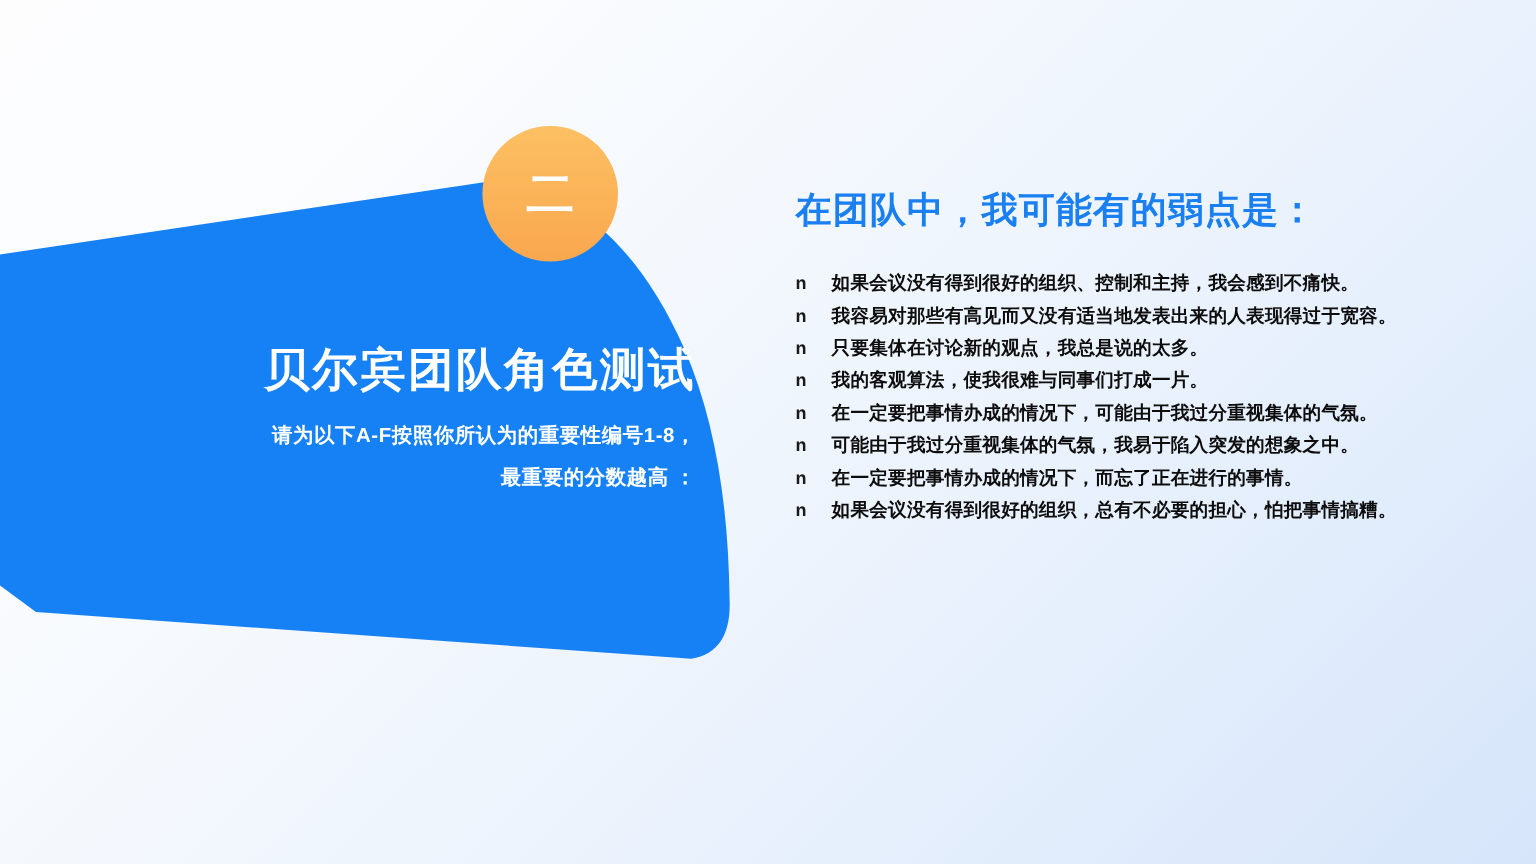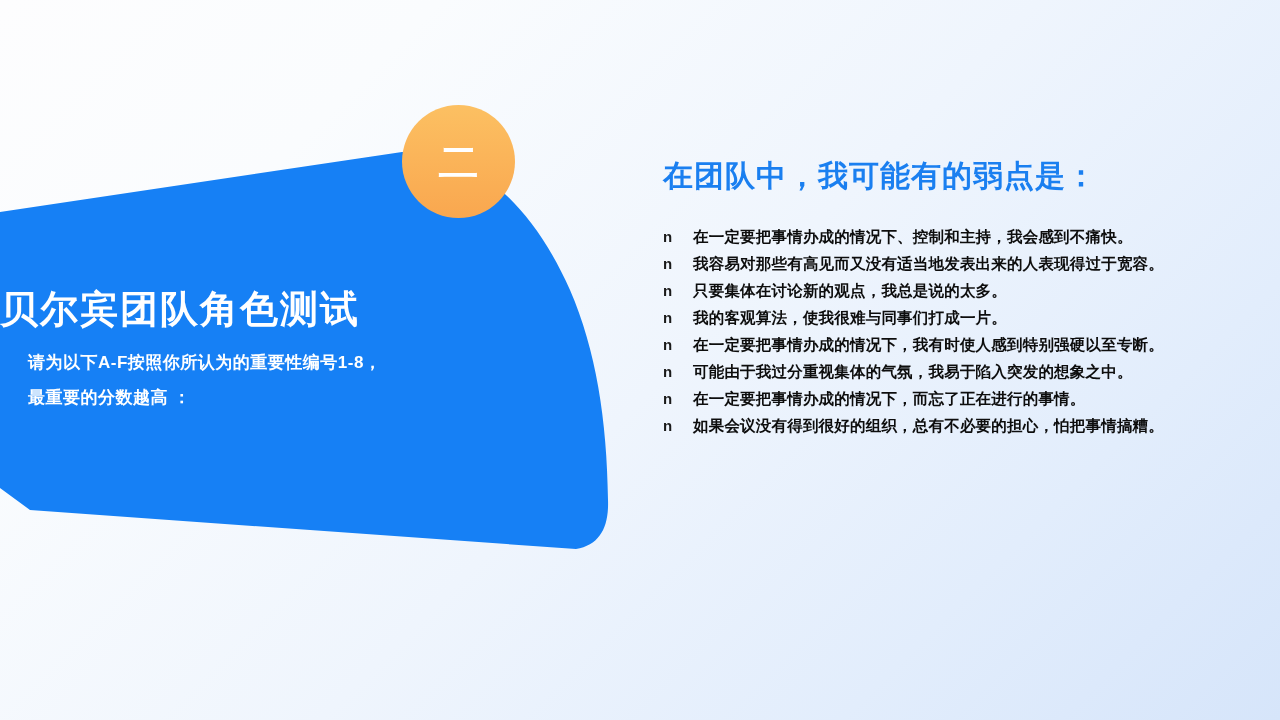--- a/index.html
+++ b/index.html
@@ -61,21 +61,21 @@
     font-family: "DejaVu Sans", "Liberation Sans", sans-serif;
   }
 
   
   .banner-text {
     position: absolute;
     left: 0px;
     top: 288px;
     width: 580px;
     z-index: 3;
-    text-align: left;
+    text-align: right;
     color: #ffffff;
   }
   .banner-title {
     font-size: 38px;
     font-weight: 700;
     letter-spacing: 2px;
     line-height: 1.15;
     margin: 0 0 22px 0;
     color: #ffffff;
   }
@@ -168,37 +168,37 @@
       <span class="banner-sub-line">最重要的分数越高 ：</span>
     </div>
   </div>
 
   <div class="content">
     <div class="content-heading">在团队中，我可能有的弱点是：</div>
 
     <ul class="bullet-list">
       <li class="bullet-item">
         <span class="bullet-marker">n</span>
-        <span class="bullet-text">在一定要把事情办成的情况下、控制和主持，我会感到不痛快。</span>
+        <span class="bullet-text">如果会议没有得到很好的组织、控制和主持，我会感到不痛快。</span>
       </li>
       <li class="bullet-item">
         <span class="bullet-marker">n</span>
         <span class="bullet-text">我容易对那些有高见而又没有适当地发表出来的人表现得过于宽容。</span>
       </li>
       <li class="bullet-item">
         <span class="bullet-marker">n</span>
         <span class="bullet-text">只要集体在讨论新的观点，我总是说的太多。</span>
       </li>
       <li class="bullet-item">
         <span class="bullet-marker">n</span>
         <span class="bullet-text">我的客观算法，使我很难与同事们打成一片。</span>
       </li>
       <li class="bullet-item">
         <span class="bullet-marker">n</span>
-        <span class="bullet-text">在一定要把事情办成的情况下，我有时使人感到特别强硬以至专断。</span>
+        <span class="bullet-text">在一定要把事情办成的情况下，可能由于我过分重视集体的气氛。</span>
       </li>
       <li class="bullet-item">
         <span class="bullet-marker">n</span>
         <span class="bullet-text">可能由于我过分重视集体的气氛，我易于陷入突发的想象之中。</span>
       </li>
       <li class="bullet-item">
         <span class="bullet-marker">n</span>
         <span class="bullet-text">在一定要把事情办成的情况下，而忘了正在进行的事情。</span>
       </li>
       <li class="bullet-item">

